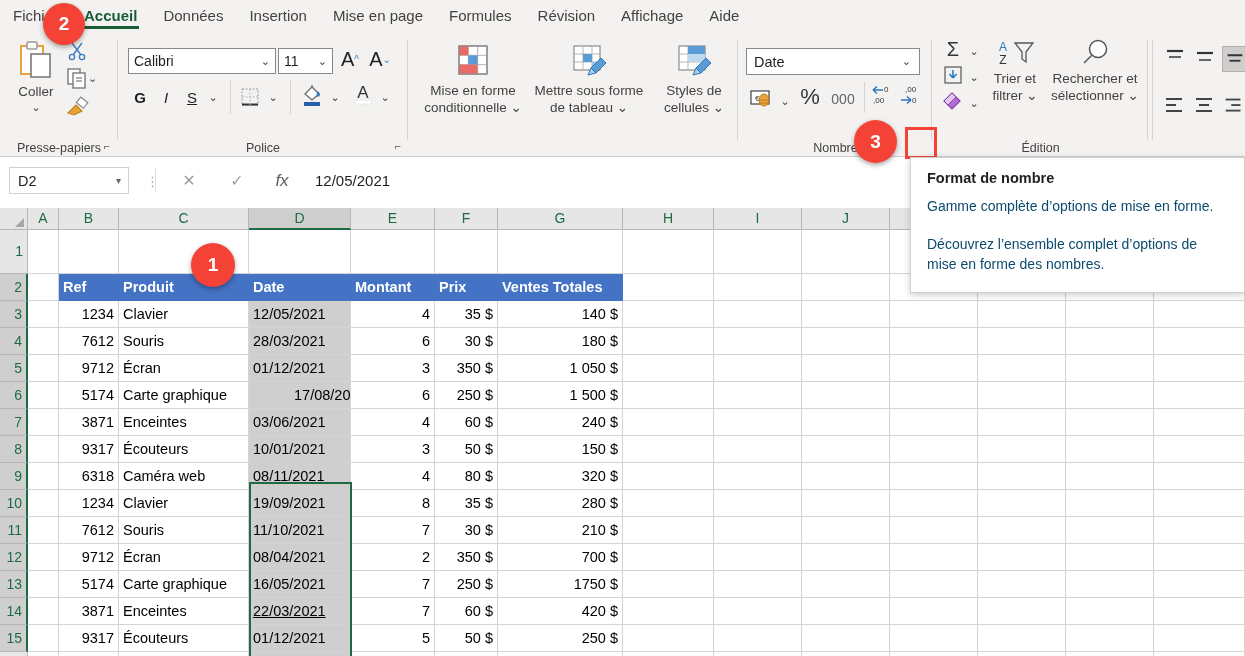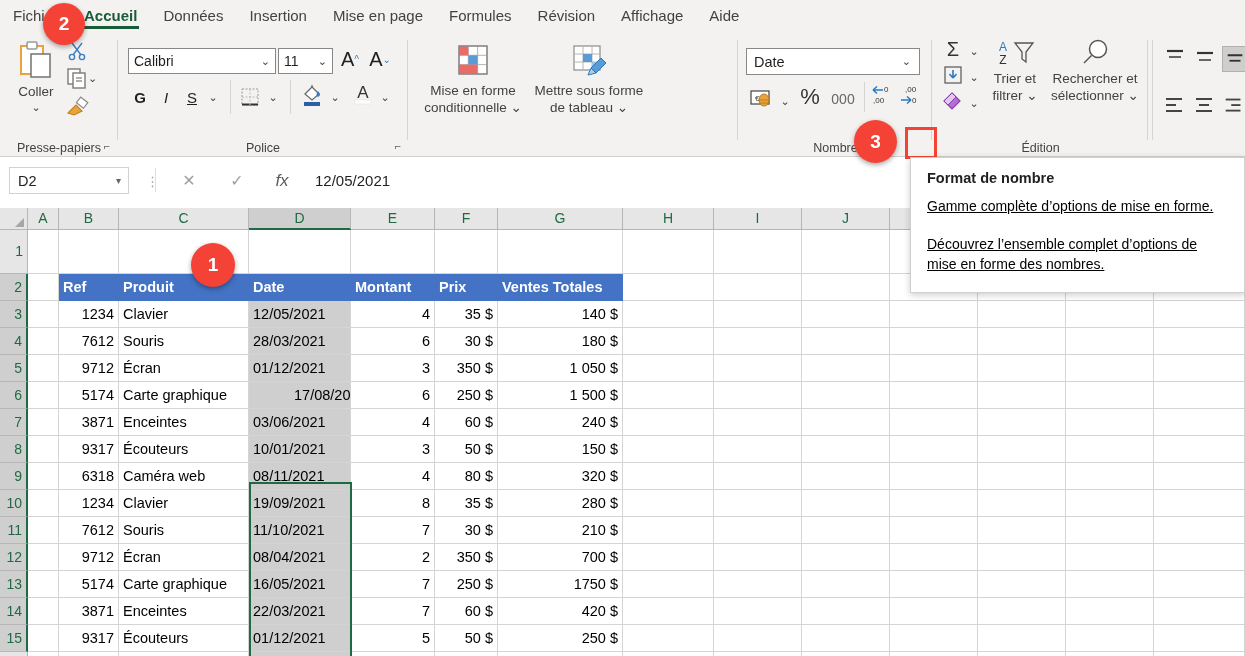--- a/index.html
+++ b/index.html
@@ -170,21 +170,21 @@
     display: flex; align-items: center; justify-content: center;
   }
   .redbox {
     position: absolute; border: 3px solid #f44336;
   }
   .tooltip {
     position: absolute; background: #fff; border: 1px solid #d2d0ce;
     box-shadow: 0 2px 7px rgba(0,0,0,.2); padding: 12px 16px 16px 16px;
   }
   .tt-title { font-size: 14.5px; font-weight: bold; color: #201f1e; margin-bottom: 10px; }
-  .tt-body { font-size: 14px; color: #000000; line-height: 20px; text-decoration: underline; }
+  .tt-body { font-size: 14px; color: #0c4a6e; line-height: 20px; }
   .tt-body.second { margin-top: 18px; }
   svg { display: block; }
 </style>
 </head>
 <body>
 
 <div id="app">
 
   <div class="tabbar">
     <div class="tab">Fichier</div>
@@ -317,20 +317,33 @@
           <line x1="8" y1="11.3" x2="36" y2="11.3" stroke="#b5b5b5" stroke-width="1"></line>
           <line x1="8" y1="20.6" x2="36" y2="20.6" stroke="#b5b5b5" stroke-width="1"></line>
           <line x1="17.3" y1="2" x2="17.3" y2="30" stroke="#b5b5b5" stroke-width="1"></line>
           <line x1="26.6" y1="2" x2="26.6" y2="30" stroke="#b5b5b5" stroke-width="1"></line>
           <rect x="8" y="2" width="9.3" height="9.3" fill="#ea6a68"></rect>
           <rect x="17.3" y="11.3" width="9.3" height="9.3" fill="#5b9bd5"></rect>
           <rect x="8" y="20.6" width="18.6" height="9.3" fill="#ea6a68"></rect>
           <rect x="8" y="2" width="28" height="28" fill="none" stroke="#8a8a8a" stroke-width="1.2"></rect>
         </svg>
         <div>Mise en forme conditionnelle ⌄</div>
+      </div>
+      <div class="bigbtn" style="left:242px;top:12px;width:88px;">
+        <svg width="44" height="34" viewBox="0 0 44 34" style="margin:0 auto 4px auto;">
+          <rect x="7" y="2" width="26" height="24" fill="#fff" stroke="#8a8a8a" stroke-width="1.2"></rect>
+          <line x1="7" y1="10" x2="33" y2="10" stroke="#b5b5b5" stroke-width="1"></line>
+          <line x1="7" y1="18" x2="33" y2="18" stroke="#b5b5b5" stroke-width="1"></line>
+          <line x1="16" y1="2" x2="16" y2="26" stroke="#b5b5b5" stroke-width="1"></line>
+          <rect x="16" y="2" width="17" height="8" fill="#5b9bd5"></rect>
+          <rect x="16" y="10" width="17" height="8" fill="#bdd7ee"></rect>
+          <path d="M24 24 L34 14 L39 19 L29 29 Z" fill="#5b9bd5" stroke="#2e75b6" stroke-width="1"></path>
+          <path d="M24 24 L21 31 L29 29 Z" fill="#a8d0ee" stroke="#2e75b6" stroke-width="1"></path>
+        </svg>
+        <div>Styles de cellules ⌄</div>
       </div>
       <div class="group-sep" style="left:329px;"></div>
     </div>
 
     <div class="group" style="left:738px;width:195px;">
       <div class="numfmt-combo" style="left:8px;top:16px;width:174px;">
         <span>Date</span>
         <span class="carrot" style="position:absolute;right:8px;font-size:11px;color:#444;">⌄</span>
       </div>
       <div class="fbtn" style="left:8px;top:54px;width:30px;">
@@ -796,21 +809,21 @@
         <div class="cell r" style="left: 435px; width: 63px; top: 336px; height: 27px; line-height: 26px;">350 $</div>
         <div class="cell r" style="left: 498px; width: 125px; top: 336px; height: 27px; line-height: 26px;">700 $</div>
         <div class="cell r" style="left: 59px; width: 60px; top: 363px; height: 27px; line-height: 26px;">5174</div>
         <div class="cell" style="left: 119px; width: 130px; top: 363px; height: 27px; line-height: 26px;">Carte graphique</div>
         <div class="cell selcol" style="left: 249px; width: 102px; top: 363px; height: 27px; line-height: 26px;">16/05/2021</div>
         <div class="cell r" style="left: 351px; width: 84px; top: 363px; height: 27px; line-height: 26px;">7</div>
         <div class="cell r" style="left: 435px; width: 63px; top: 363px; height: 27px; line-height: 26px;">250 $</div>
         <div class="cell r" style="left: 498px; width: 125px; top: 363px; height: 27px; line-height: 26px;">1750 $</div>
         <div class="cell r" style="left: 59px; width: 60px; top: 390px; height: 27px; line-height: 26px;">3871</div>
         <div class="cell" style="left: 119px; width: 130px; top: 390px; height: 27px; line-height: 26px;">Enceintes</div>
-        <div class="cell selcol" style="left: 249px; width: 102px; top: 390px; height: 27px; line-height: 26px;">22/03/2021</div>
+        <div class="cell selcol" style="left: 249px; width: 102px; top: 390px; height: 27px; line-height: 26px; text-decoration: underline;">22/03/2021</div>
         <div class="cell r" style="left: 351px; width: 84px; top: 390px; height: 27px; line-height: 26px;">7</div>
         <div class="cell r" style="left: 435px; width: 63px; top: 390px; height: 27px; line-height: 26px;">60 $</div>
         <div class="cell r" style="left: 498px; width: 125px; top: 390px; height: 27px; line-height: 26px;">420 $</div>
         <div class="cell r" style="left: 59px; width: 60px; top: 417px; height: 27px; line-height: 26px;">9317</div>
         <div class="cell" style="left: 119px; width: 130px; top: 417px; height: 27px; line-height: 26px;">Écouteurs</div>
         <div class="cell selcol" style="left: 249px; width: 102px; top: 417px; height: 27px; line-height: 26px;">01/12/2021</div>
         <div class="cell r" style="left: 351px; width: 84px; top: 417px; height: 27px; line-height: 26px;">5</div>
         <div class="cell r" style="left: 435px; width: 63px; top: 417px; height: 27px; line-height: 26px;">50 $</div>
         <div class="cell r" style="left: 498px; width: 125px; top: 417px; height: 27px; line-height: 26px;">250 $</div>
         <div class="cell r" style="left: 59px; width: 60px; top: 444px; height: 27px; line-height: 26px;">6318</div>

